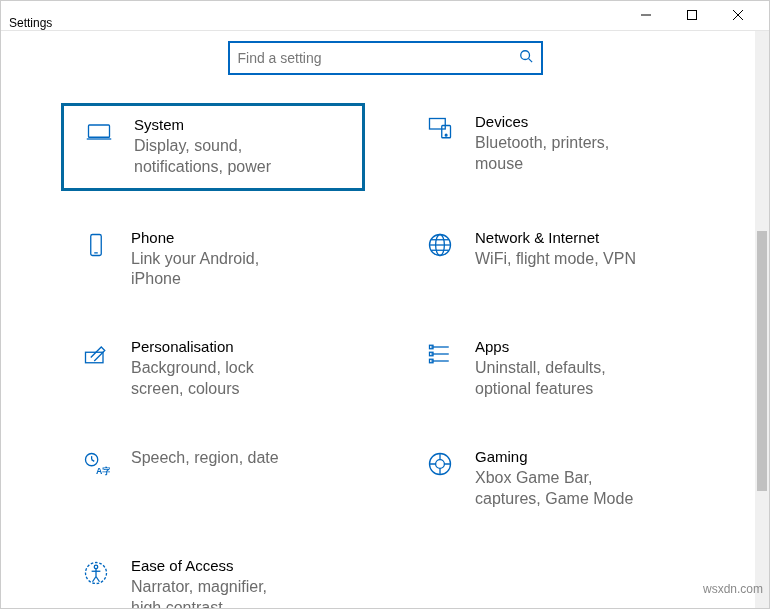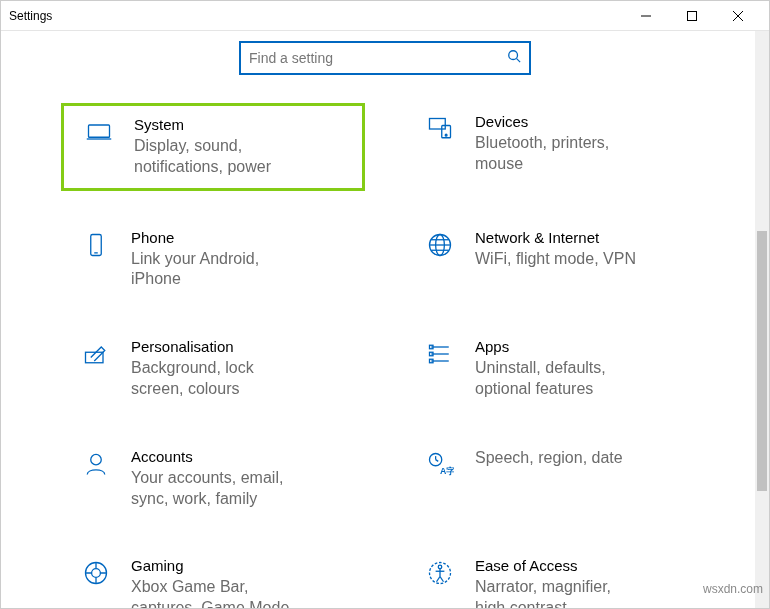--- a/index.html
+++ b/index.html
@@ -1,29 +1,29 @@
 <!DOCTYPE html>
 <html><head>
 <meta charset="utf-8">
 <style>
   * { box-sizing: border-box; margin: 0; padding: 0; font-family: "Segoe UI", Arial, sans-serif; }
   body { width: 770px; height: 609px; background: #fff; overflow: hidden; position: relative; border: 1px solid #ccc; }
-  .titlebar { height: 30px; display: flex; align-items: center; padding: 0 8px; border-bottom: 1px solid #e5e5e5; }
+  .titlebar { height: 30px; display: flex; align-items: flex-end; padding: 0 8px; border-bottom: 1px solid #e5e5e5; }
   .titlebar .title { font-size: 12px; color: #000; }
   .winbtns { margin-left: auto; display: flex; }
   .winbtn { width: 46px; height: 30px; display: flex; align-items: center; justify-content: center; }
   .winbtn svg { stroke: #000; stroke-width: 1; fill: none; }
   .searchbar-wrap { display: flex; justify-content: center; padding: 10px 0 18px 0; }
-  .searchbar { width: 292px; height: 34px; border: 2px solid #0067c0; display: flex; align-items: center; padding: 0 8px; }
+  .searchbar { width: 315px; height: 34px; border: 2px solid #0067c0; display: flex; align-items: center; padding: 0 8px; }
   .searchbar input { flex: 1; border: none; outline: none; font-size: 14px; color: #333; background: transparent; }
   .searchbar input::placeholder { color: #777; }
   .searchbar .sicon { color: #0067c0; }
   .grid { display: grid; grid-template-columns: 1fr 1fr; column-gap: 40px; row-gap: 28px; padding: 10px 60px 10px 60px; }
   .item { display: flex; align-items: flex-start; padding: 10px 10px; min-height: 80px; }
-  .item.highlight { border: 3px solid #84cc16; }
+  .item.highlight { border: 3px solid #0369a1; }
   .iconcell { width: 50px; display: flex; justify-content: center; padding-top: 2px; font-weight: bold; }
   .iconcell svg { stroke: #0067c0; fill: none; stroke-width: 1.5; }
   .textcell { flex: 1; padding-left: 10px; }
   .textcell .ttl { font-size: 15px; color: #000; margin-bottom: 3px; }
   .textcell .dsc { font-size: 16px; color: #6b6b6b; max-width: 170px; line-height: 1.3; }
   .watermark { position: absolute; right: 6px; bottom: 12px; font-size: 12px; color: #8a8a8a; }
   .scrollbar { position: absolute; right: 0; top: 30px; bottom: 0; width: 14px; background: #f0f0f0; }
   .scrollbar .thumb { position: absolute; left: 2px; right: 2px; top: 200px; height: 260px; background: #c1c1c1; }
 </style>
 </head>
@@ -144,32 +144,20 @@
           <rect x="4" y="14" width="4" height="4"></rect>
           <rect x="4" y="22" width="4" height="4"></rect>
         </svg>
     </div>
     <div class="textcell">
       <div class="ttl">Apps</div>
       <div class="dsc">Uninstall, defaults, optional features</div>
     </div>
   </div>
 
-  <div class="item">
-    <div class="iconcell">
-      <svg width="28" height="28" viewBox="0 0 32 32">
-          <circle cx="16" cy="11" r="6"></circle>
-          <path d="M6 28 C6 21 26 21 26 28"></path>
-        </svg>
-    </div>
-    <div class="textcell">
-      <div class="ttl">Accounts</div>
-      <div class="dsc">Your accounts, email, sync, work, family</div>
-    </div>
-  </div>
 
   <div class="item">
     <div class="iconcell">
       <svg width="28" height="28" viewBox="0 0 32 32">
           <circle cx="11" cy="11" r="7"></circle>
           <line x1="11" y1="7" x2="11" y2="11"></line>
           <line x1="11" y1="11" x2="14" y2="13"></line>
           <text x="16" y="27" font-size="10" fill="#0067c0" stroke="none">A字</text>
         </svg>
     </div>

